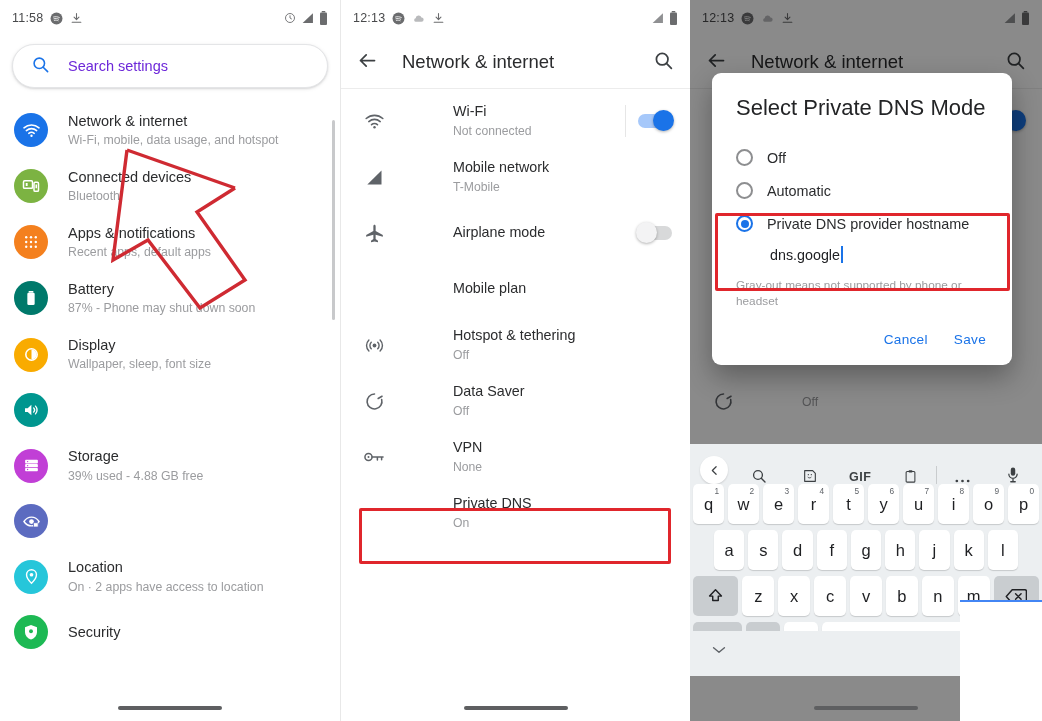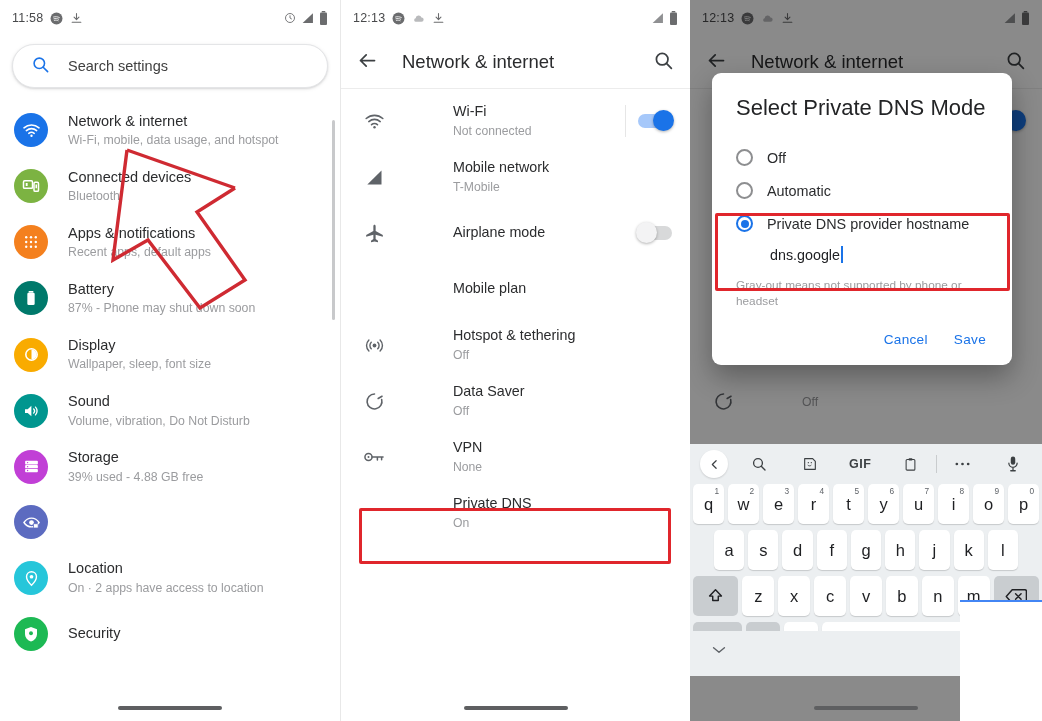--- a/index.html
+++ b/index.html
@@ -27,21 +27,21 @@
   .sb-right { margin-left: auto; display: flex; align-items: center; gap: 5px; }
   .sb-ic { display:inline-block; line-height:0; }
 
   
   .searchbox {
     margin: 8px 12px 0 12px; height: 44px; background: #fff;
     border: 1px solid #e4e5e7; border-radius: 22px;
     box-shadow: 0 1px 2px rgba(60,64,67,.16), 0 1px 4px rgba(60,64,67,.08);
     display: flex; align-items: center; padding: 0 18px; gap: 18px;
   }
-  .searchbox .ph { color: #404040; font-size: 14.5px; }
+  .searchbox .ph { color: #6d28d9; font-size: 14.5px; }
 
   
   .slist { padding-top: 14px; }
   .srow { display: flex; align-items: center; padding: 10.5px 0 10.5px 14px; }
   .srow .ico { width: 34px; height: 34px; border-radius: 50%;
     display: flex; align-items: center; justify-content: center; flex: none; }
   .srow .txt { margin-left: 20px; min-width: 0; }
   .srow .t1 { font-size: 14.5px; color: #2b2c2e; line-height: 1.2; }
   .srow .t2 { font-size: 12.3px; color: #9b9c9f; margin-top: 3px; line-height: 1.2; }
 
@@ -94,21 +94,21 @@
   .opt .lbl { font-size: 14.4px; color: #2b2c2e; }
   .hostfield { padding: 6px 24px 4px 58px; display: flex; align-items: center; }
   .hostfield .val { font-size: 14.3px; color: #202124; }
   .caret { display: inline-block; width: 1.6px; height: 17px; background: #1a73e8; margin-left: 1px; }
   .note { font-size: 11.8px; color: #9b9c9f; line-height: 1.38; padding: 10px 24px 0 24px; }
   .dlg-actions { display: flex; justify-content: flex-end; gap: 26px; padding: 22px 26px 10px 0; }
   .dlg-actions .act { font-size: 13.6px; color: #1a73e8; font-weight: 500; letter-spacing: .3px; }
 
   
   .kb { position: absolute; left: 0; right: 0; bottom: 45px; top: 444px; background: #eceff1; }
-  .kb-top { height: 40px; display: flex; align-items: center; padding: 0 4px; gap: 0; }
+  .kb-top { height: 40px; display: flex; align-items: flex-end; padding: 0 4px; gap: 0; }
   .kb-top .kt { flex: 1 1 0; display: flex; align-items: center; justify-content: center; color: #3c4043; }
   .kb-top .kt.back { flex: 0 0 40px; }
   .kb-back { width: 28px; height: 28px; border-radius: 50%; background: #fff;
     display:flex; align-items:center; justify-content:center; box-shadow: 0 1px 2px rgba(0,0,0,.14); }
   .kb-gif { font-size: 12.5px; font-weight: bold; letter-spacing: .6px; color:#3c4043; }
   .kb-sep { width: 1px; height: 18px; background: #c9ccce; flex: 0 0 1px; }
 
   .kb-rows { padding: 0 3px; }
   .kbrow { display: flex; justify-content: center; gap: 4px; margin-bottom: 6px; }
   .key { background: #fff; border-radius: 5px; height: 40px; flex: 1 1 0;
@@ -259,24 +259,20 @@
           <div class="t2">Wallpaper, sleep, font size</div>
         </div>
       </div>
 
       <div class="srow">
         <div class="ico" style="background:#00968f">
           <svg width="18" height="18" viewBox="0 0 24 24">
               <path d="M4 9.5h3.6L12.5 5v14L7.6 14.5H4z" fill="#fff"></path>
               <path d="M15.5 9.2a4 4 0 010 5.6M18 6.8a7.6 7.6 0 010 10.4" stroke="#fff" stroke-width="1.8" fill="none" stroke-linecap="round"></path>
             </svg>
-        </div>
-        <div class="txt">
-          <div class="t1">Sound</div>
-          <div class="t2">Volume, vibration, Do Not Disturb</div>
         </div>
       </div>
 
       <div class="srow">
         <div class="ico" style="background:#c13fd6">
           <svg width="17" height="17" viewBox="0 0 24 24">
               <g fill="#fff">
                 <rect x="3" y="4" width="18" height="5" rx="1.2"></rect>
                 <rect x="3" y="10" width="18" height="4.5" rx="1.2"></rect>
                 <rect x="3" y="15.5" width="18" height="4.5" rx="1.2"></rect>

